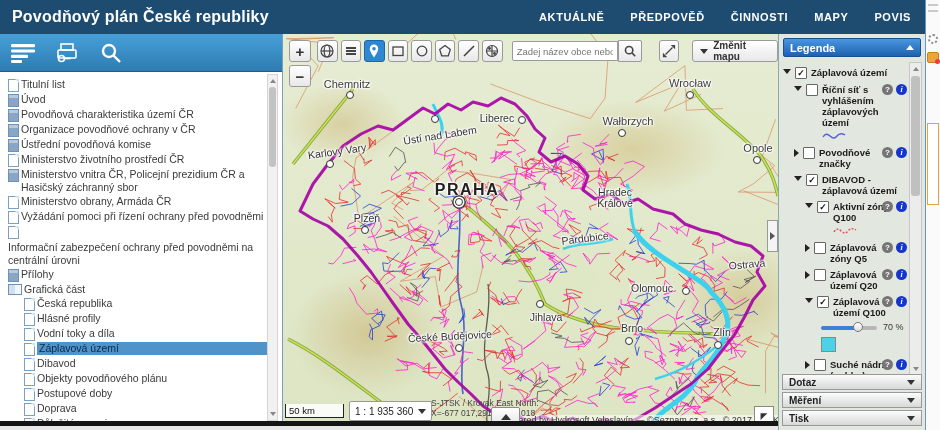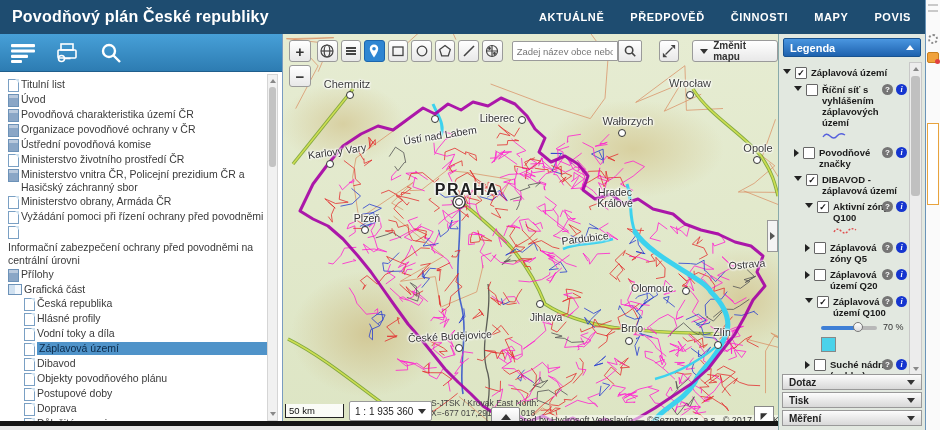--- a/index.html
+++ b/index.html
@@ -809,25 +809,25 @@
       <span class="sarr up" style="left:3px;"></span>
       <span class="sarr down" style="left:3px;"></span>
       <div class="lg-thumb"></div>
     </div>
     <div id="side-panels">
         <div class="panelbar">
           <span>Dotaz</span>
           <span class="tri-d"></span>
         </div>
         <div class="panelbar">
+          <span>Měření</span>
+          <span class="tri-d"></span>
+        </div>
+        <div class="panelbar">
           <span>Tisk</span>
-          <span class="tri-d"></span>
-        </div>
-        <div class="panelbar">
-          <span>Měření</span>
           <span class="tri-d"></span>
         </div>
       </div>
   </div>
 
   <div class="rstrip">
     <div class="rs-line"></div>
     <div class="rs-line"></div>
     <div class="rs-gear"></div>
     <div class="rs-orange"></div>

